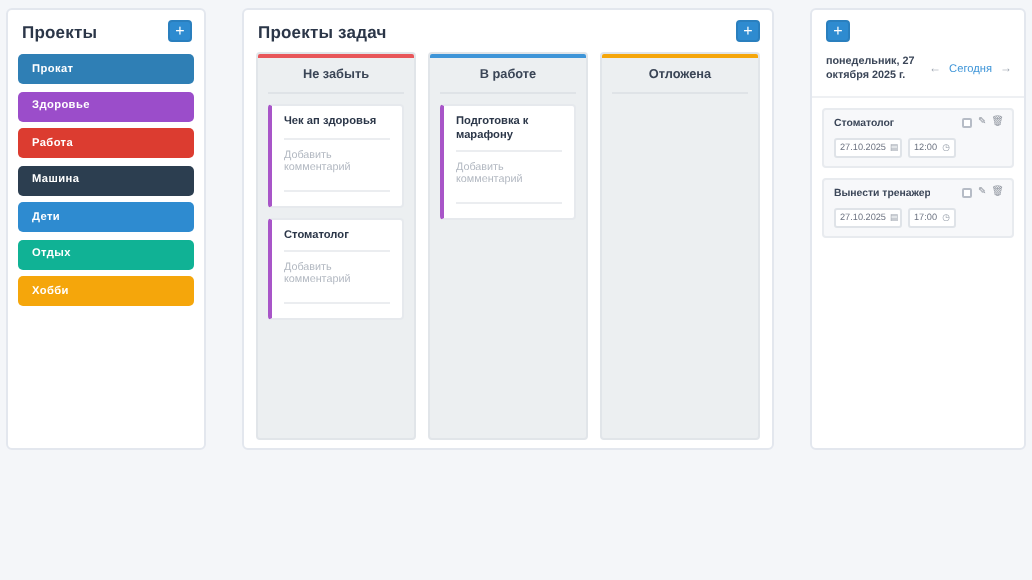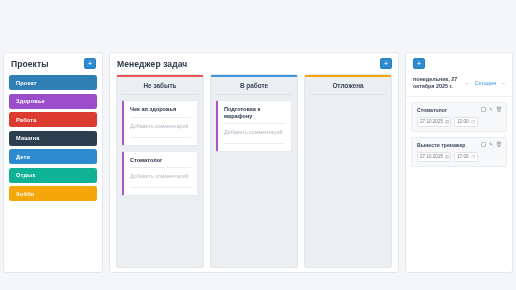--- a/index.html
+++ b/index.html
@@ -5,23 +5,22 @@
   * { box-sizing: border-box; margin: 0; padding: 0; }
   html, body {
     width: 516px; height: 290px;
     background: #f4f6f9;
     font-family: "Liberation Sans", sans-serif;
     overflow: hidden;
   }
   .app {
     display: flex;
     width: 516px; height: 228px;
-    gap: 6px;
+    gap: 18px;
     padding: 4px 3px 3px 3px;
-    margin-top: 48px;
   }
 
   
   .panel {
     background: #ffffff;
     border: 1px solid #e3e7ee;
     border-radius: 3px;
     display: flex;
     flex-direction: column;
     overflow: hidden;
@@ -243,21 +242,21 @@
           <span>Отдых</span>
         </div>
         <div class="proj" style="background: rgb(245, 166, 11);">
           <span>Хобби</span>
         </div>
       </div>
   </div>
 
   <div class="panel board">
     <div class="panel-head">
-      <div class="panel-title">Менеджер задач</div>
+      <div class="panel-title">Проекты задач</div>
       <div class="add-btn">+</div>
     </div>
     <div class="columns">
         <div class="col">
           <div class="col-accent" style="background: rgb(232, 86, 90);"></div>
           <div class="col-title">Не забыть</div>
           <div class="col-body">
             <div class="card" style="border-left-color: rgb(168, 85, 200);">
               <div class="card-title">Чек ап здоровья</div>
               <div class="card-comment">Добавить комментарий</div>

